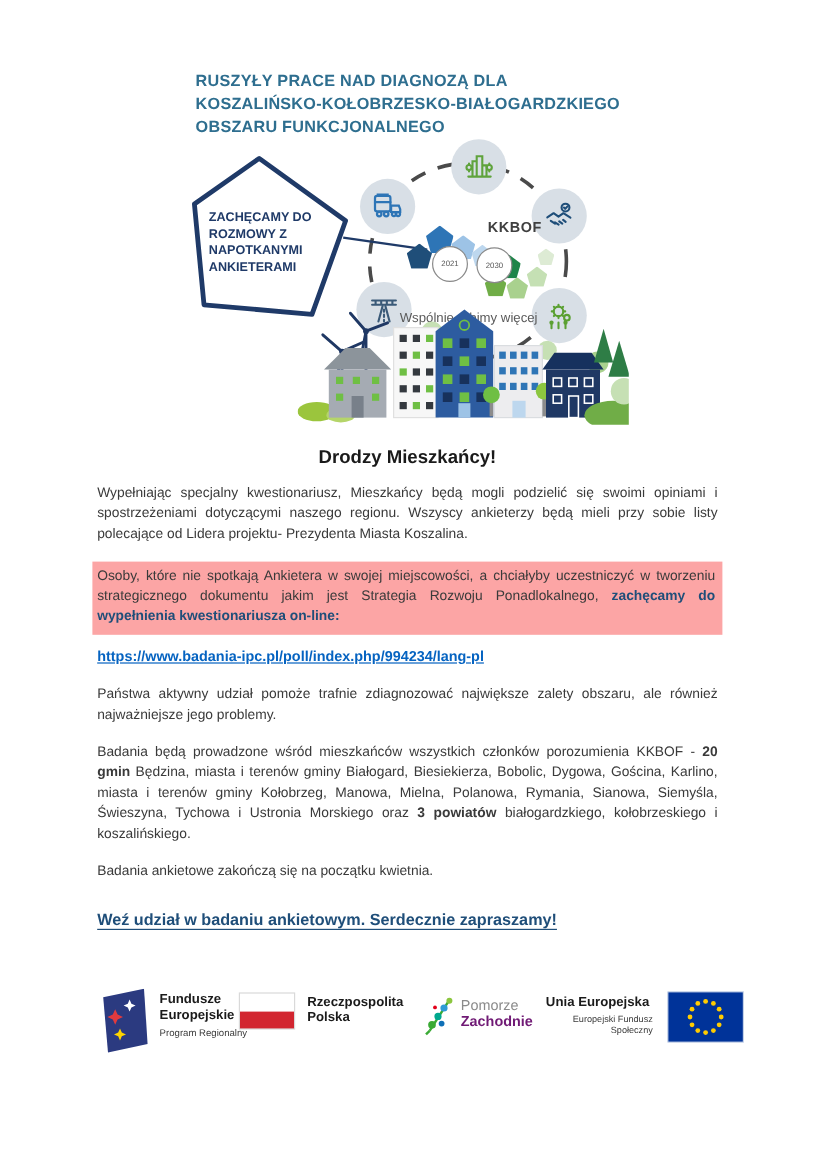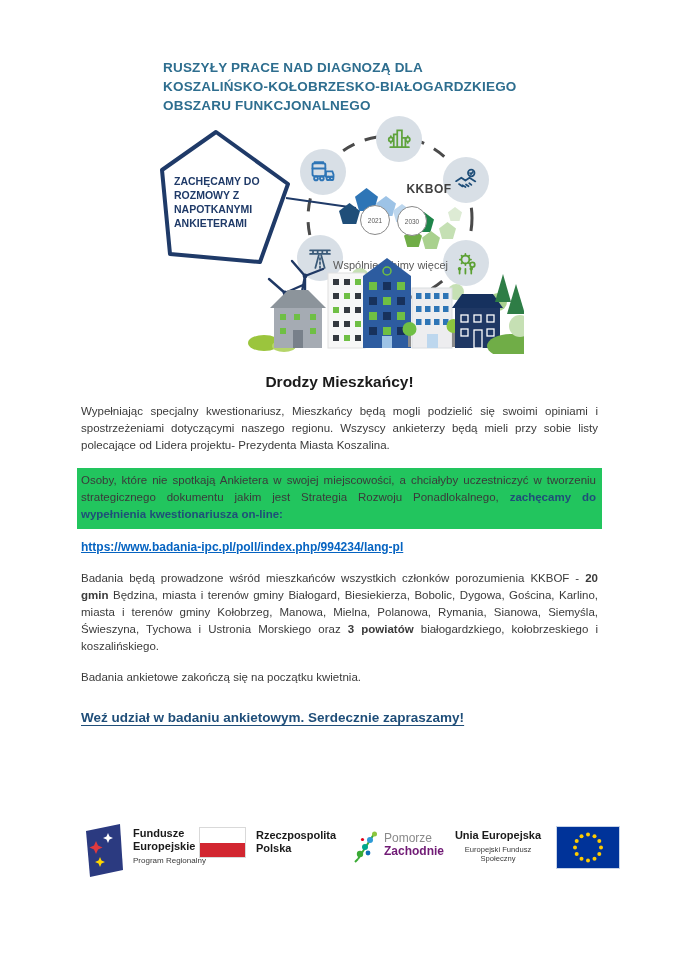--- a/index.html
+++ b/index.html
@@ -26,21 +26,21 @@
   .kkbof-label{position:absolute;left:240px;top:72px;width:62px;text-align:center;
     font-size:12px;font-weight:700;color:#404040;letter-spacing:.5px;}
   .tagline{position:absolute;left:160px;top:149px;width:145px;text-align:center;
     font-size:11px;color:#595959;}
   .city{position:absolute;left:90px;top:146px;width:276px;height:98px;}
 
   
   .content{position:absolute;left:81px;top:373px;width:517px;font-size:11.5px;line-height:17px;}
   .content h2{margin:0 0 13px 0;text-align:center;font-size:15.5px;color:#1a1a1a;}
   .content p{margin:0 0 14px 0;text-align:justify;}
-  .hl{background:#22c55e;padding:4px 6px 6px 4px;margin:0 -4px 10px -4px !important;}
+  .hl{background:#fca5a5;padding:4px 6px 6px 4px;margin:0 -4px 10px -4px !important;}
   .hl-bold{font-weight:700;color:#1f4e79;}
   .link-line{margin:0 0 13px 0;}
   a.poll-link{color:#0563c1;font-size:12px;font-weight:600;}
   .cta{margin-top:23px;font-size:13.5px;font-weight:700;color:#1f4e79;
     text-decoration:underline;text-underline-offset:3px;}
 
   
   .footer{position:absolute;left:0;top:822px;width:679px;height:70px;}
   .lg{position:absolute;display:flex;align-items:flex-start;}
   .lg1{left:84px;top:2px;}
@@ -263,20 +263,21 @@
     </div>
   </div>
 
   <div class="content">
     <h2>Drodzy Mieszkańcy!</h2>
     <p>Wypełniając specjalny kwestionariusz, Mieszkańcy będą mogli podzielić się swoimi opiniami i spostrzeżeniami dotyczącymi naszego regionu. Wszyscy ankieterzy będą mieli przy sobie listy polecające od Lidera projektu- Prezydenta Miasta Koszalina.</p>
     <p class="hl"><span>Osoby, które nie spotkają Ankietera w swojej miejscowości, a chciałyby uczestniczyć w tworzeniu strategicznego dokumentu jakim jest Strategia Rozwoju Ponadlokalnego, </span><span class="hl-bold">zachęcamy do wypełnienia kwestionariusza on-line:</span></p>
     <p class="link-line">
       <a class="poll-link" href="#">https://www.badania-ipc.pl/poll/index.php/994234/lang-pl</a>
     </p>
+    <p>Państwa aktywny udział pomoże trafnie zdiagnozować największe zalety obszaru, ale również najważniejsze jego problemy.</p>
     <p><span>Badania będą prowadzone wśród mieszkańców wszystkich członków porozumienia KKBOF - </span><b>20 gmin</b><span> Będzina, miasta i terenów gminy Białogard, Biesiekierza, Bobolic, Dygowa, Gościna, Karlino, miasta i terenów gminy Kołobrzeg, Manowa, Mielna, Polanowa, Rymania, Sianowa, Siemyśla, Świeszyna, Tychowa i Ustronia Morskiego oraz </span><b>3 powiatów</b><span> białogardzkiego, kołobrzeskiego i koszalińskiego.</span></p>
     <p>Badania ankietowe zakończą się na początku kwietnia.</p>
     <div class="cta">Weź udział w badaniu ankietowym. Serdecznie zapraszamy!</div>
   </div>
 
   <div class="footer">
 
     <div class="lg lg1">
       <svg width="40" height="54" viewBox="0 0 40 54">
         <polygon points="2,7 36,0 39,46 6,53" fill="#2b3a80"></polygon>
@@ -315,21 +316,21 @@
       </svg>
       <div class="txt">
         <div class="pz-top">Pomorze</div>
         <div class="pz-bottom">Zachodnie</div>
       </div>
     </div>
 
     <div class="lg lg4">
       <div class="txt">
         <div class="lg-title">Unia Europejska</div>
-        <div class="lg-sub" style="font-size:7.6px;">Europejski Fundusz Społeczny</div>
+        <div class="lg-sub" style="font-size:7.6px;text-align:right;">Europejski Fundusz Społeczny</div>
       </div>
       <svg class="eu-flag" width="64" height="43" viewBox="0 0 64 43">
         <rect x="0.5" y="0.5" width="63" height="42" fill="#003399" stroke="#c6d3e8"></rect>
         <g fill="#ffcc00">
           <circle cx="45" cy="21.5" r="2"></circle>
             <circle cx="43.3" cy="28" r="2"></circle>
             <circle cx="38.5" cy="32.8" r="2"></circle>
           <circle cx="32" cy="34.5" r="2"></circle>
             <circle cx="25.5" cy="32.8" r="2"></circle>
             <circle cx="20.7" cy="28" r="2"></circle>

